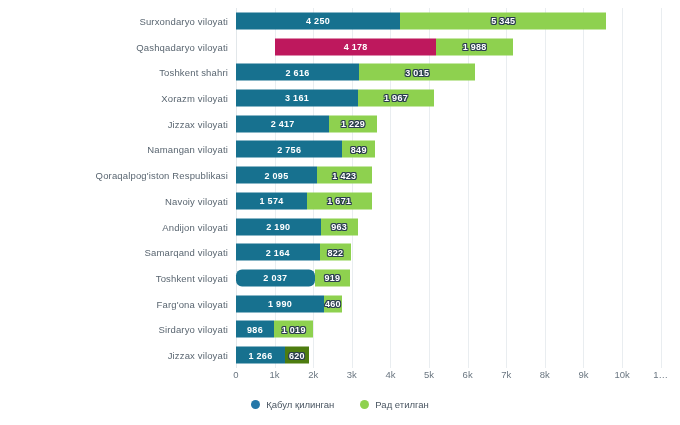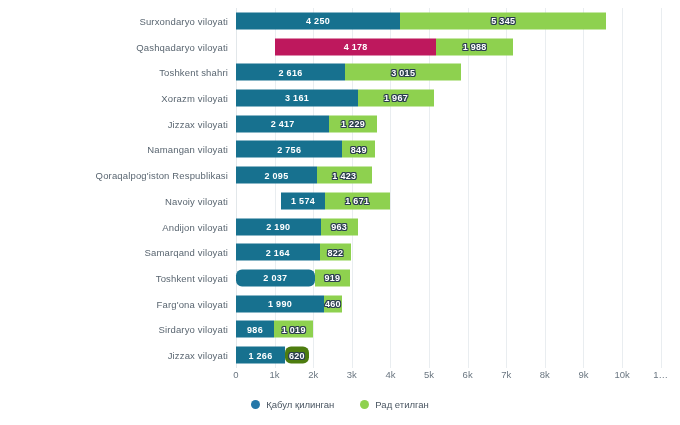--- a/index.html
+++ b/index.html
@@ -196,21 +196,21 @@
               <span class="seg-val">4 178</span>
             </div>
             <div class="seg seg-rejected" style="background: rgb(142, 209, 79); width: 76.7541px;">
               <span class="seg-val">1 988</span>
             </div>
           </div>
         </div>
         <div class="row" style="top: 51.4286px; height: 25.7143px;">
           <div class="cat-label">Toshkent shahri</div>
           <div class="bar-wrap">
-            <div class="seg seg-accepted" style="background: rgb(23, 113, 143); width: 109px;">
+            <div class="seg seg-accepted" style="background: rgb(23, 113, 143); width: 123px;">
               <span class="seg-val">2 616</span>
             </div>
             <div class="seg seg-rejected" style="background: rgb(142, 209, 79); width: 116.405px;">
               <span class="seg-val">3 015</span>
             </div>
           </div>
         </div>
         <div class="row" style="top: 77.1429px; height: 25.7143px;">
           <div class="cat-label">Xorazm viloyati</div>
           <div class="bar-wrap">
@@ -251,21 +251,21 @@
               <span class="seg-val">2 095</span>
             </div>
             <div class="seg seg-rejected" style="background: rgb(142, 209, 79); width: 54.9402px;">
               <span class="seg-val">1 423</span>
             </div>
           </div>
         </div>
         <div class="row" style="top: 180px; height: 25.7143px;">
           <div class="cat-label">Navoiy viloyati</div>
           <div class="bar-wrap">
-            <div class="seg seg-accepted" style="background: rgb(23, 113, 143); width: 44px; margin-left: 45px;">
+            <div class="seg seg-accepted" style="background: rgb(23, 113, 143); width: 71px;">
               <span class="seg-val">1 574</span>
             </div>
             <div class="seg seg-rejected" style="background: rgb(142, 209, 79); width: 64.5151px;">
               <span class="seg-val">1 671</span>
             </div>
           </div>
         </div>
         <div class="row" style="top: 205.714px; height: 25.7143px;">
           <div class="cat-label">Andijon viloyati</div>
           <div class="bar-wrap">
@@ -320,21 +320,21 @@
               <span class="seg-val">1 019</span>
             </div>
           </div>
         </div>
         <div class="row" style="top: 334.286px; height: 25.7143px;">
           <div class="cat-label">Jizzax viloyati</div>
           <div class="bar-wrap">
             <div class="seg seg-accepted" style="background: rgb(23, 113, 143); width: 48.8786px;">
               <span class="seg-val">1 266</span>
             </div>
-            <div class="seg seg-rejected" style="background: #4d7c0f; width: 23.9374px; border-radius: 6px;">
+            <div class="seg seg-rejected" style="background: #4d7c0f; width: 23.9374px;">
               <span class="seg-val">620</span>
             </div>
           </div>
         </div>
       </div>
   </div>
 
   <div class="xaxis" id="xaxis">
       <div class="xtick" style="left: 0px;">0</div>
       <div class="xtick" style="left: 38.6087px;">1k</div>

